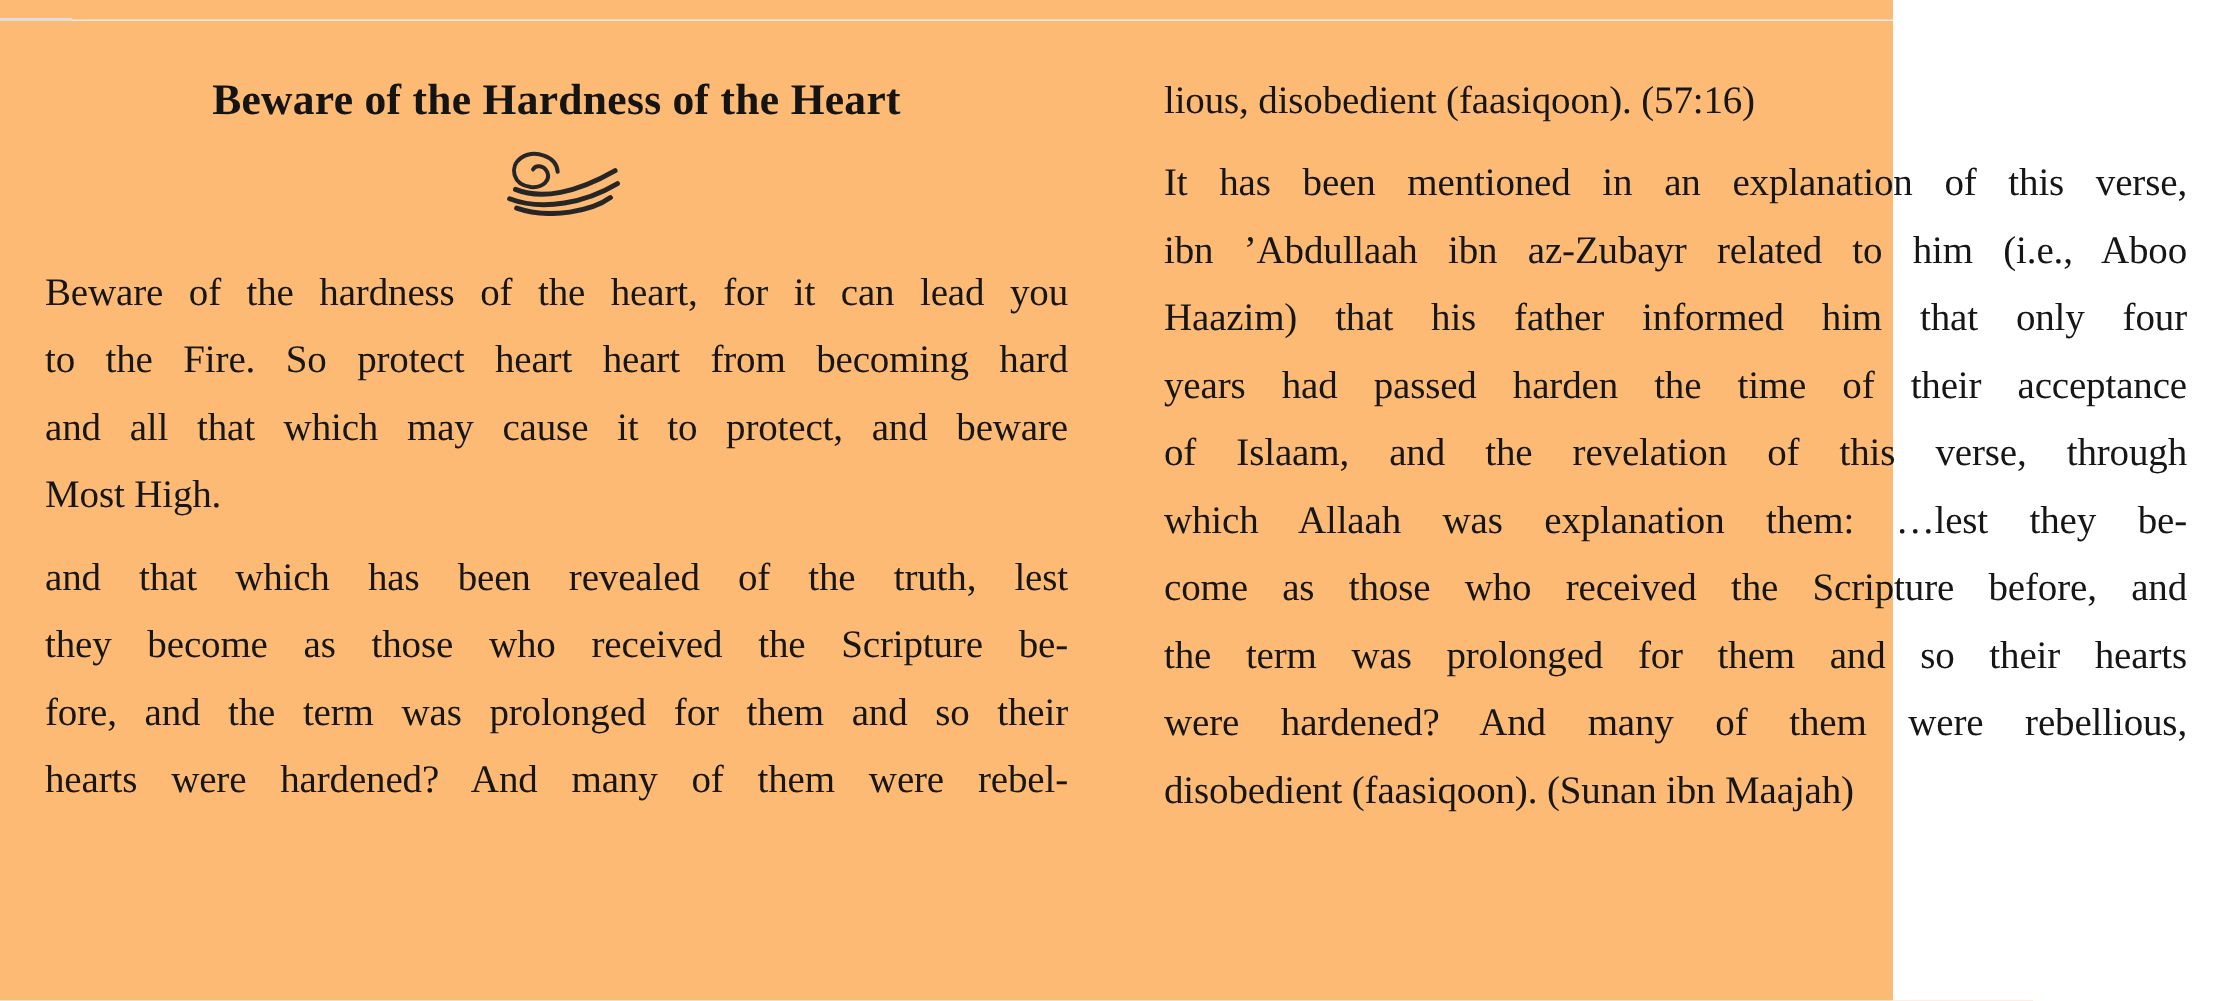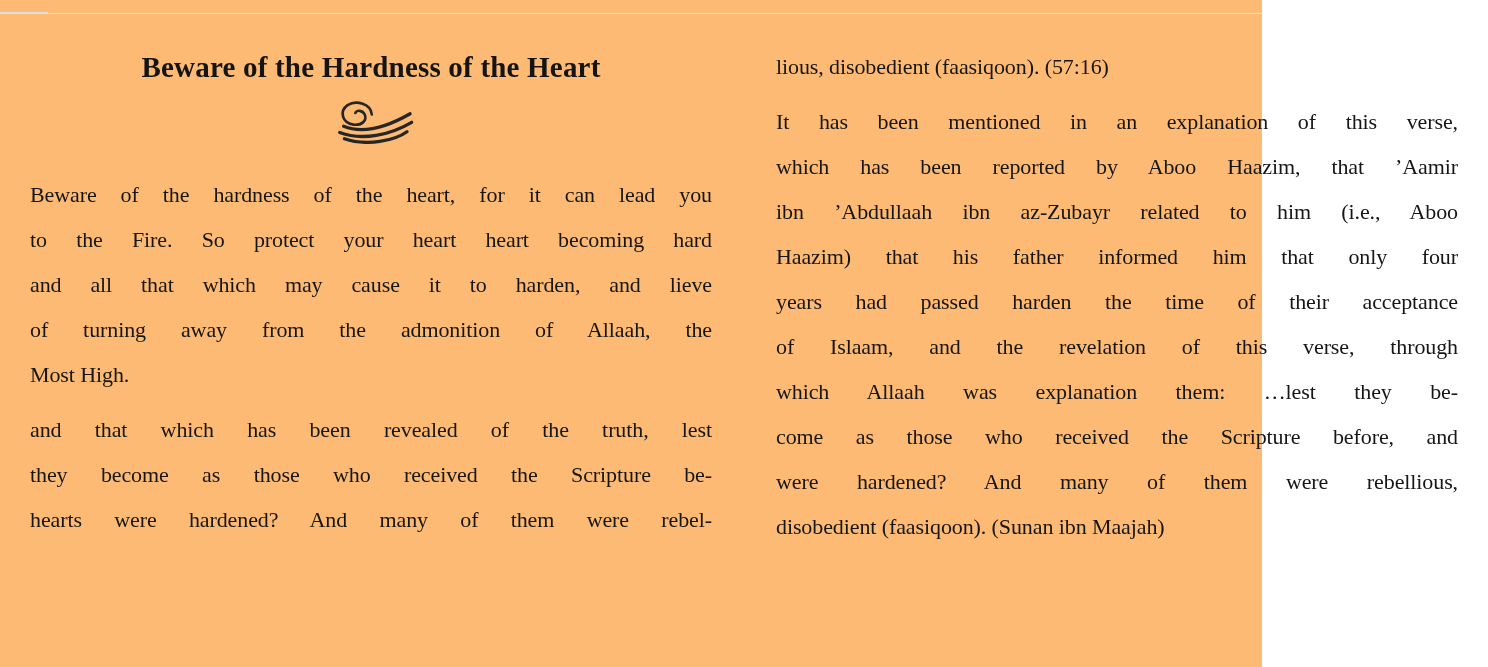--- a/index.html
+++ b/index.html
@@ -56,21 +56,21 @@
   .ornament {
     display: block;
     margin: 8px auto 28px auto;
     width: 86px;
     height: 48px;
   }
   .para {
     margin: 0 0 10px 0;
   }
   .line {
-    font-size: 22px;
+    font-size: 26px;
     line-height: 45px;
     letter-spacing: -0.1px;
     text-align: justify;
     text-align-last: justify;
     white-space: normal;
   }
   .line.last {
     text-align-last: left;
   }
 </style>
@@ -87,45 +87,45 @@
     <svg class="ornament" viewBox="0 0 110 58" fill="none" stroke="#262626" stroke-linecap="round">
       <path d="M56 22 C55 8 36 3 25 10 C14 18 18 33 33 35 C44 36 50 29 47 22 C44 16 37 16 35 20" stroke-width="3.4"></path>
       <path d="M20 37 C42 46 72 40 105 21" stroke-width="4.2"></path>
       <path d="M15 45 C44 56 80 48 107 32" stroke-width="4.2"></path>
       <path d="M21 53 C50 63 86 55 101 44" stroke-width="4.2"></path>
     </svg>
 
     <div>
         <div class="para">
           <div class="line">Beware of the hardness of the heart, for it can lead you</div>
-          <div class="line">to the Fire. So protect your heart heart becoming hard</div>
-          <div class="line">and all that which may cause it to harden, and lieve</div>
-          <div class="line">of turning away from the admonition of Allaah, the</div>
+          <div class="line">to the Fire. So protect heart heart from becoming hard</div>
+          <div class="line">and all that which may cause it to protect, and beware</div>
           <div class="line last">Most High.</div>
         </div>
         <div class="para">
           <div class="line">and that which has been revealed of the truth, lest</div>
           <div class="line">they become as those who received the Scripture be-</div>
+          <div class="line">fore, and the term was prolonged for them and so their</div>
           <div class="line">hearts were hardened? And many of them were rebel-</div>
         </div>
       </div>
   </div>
 
   <div class="col col-right">
     <div>
         <div class="para">
           <div class="line last">lious, disobedient (faasiqoon). (57:16)</div>
         </div>
         <div class="para">
           <div class="line">It has been mentioned in an explanation of this verse,</div>
-          <div class="line">which has been reported by Aboo Haazim, that ’Aamir</div>
           <div class="line">ibn ’Abdullaah ibn az-Zubayr related to him (i.e., Aboo</div>
           <div class="line">Haazim) that his father informed him that only four</div>
           <div class="line">years had passed harden the time of their acceptance</div>
           <div class="line">of Islaam, and the revelation of this verse, through</div>
           <div class="line">which Allaah was explanation them: …lest they be-</div>
           <div class="line">come as those who received the Scripture before, and</div>
+          <div class="line">the term was prolonged for them and so their hearts</div>
           <div class="line">were hardened? And many of them were rebellious,</div>
           <div class="line last">disobedient (faasiqoon). (Sunan ibn Maajah)</div>
         </div>
       </div>
   </div>
 </div>
 
 </body></html>

